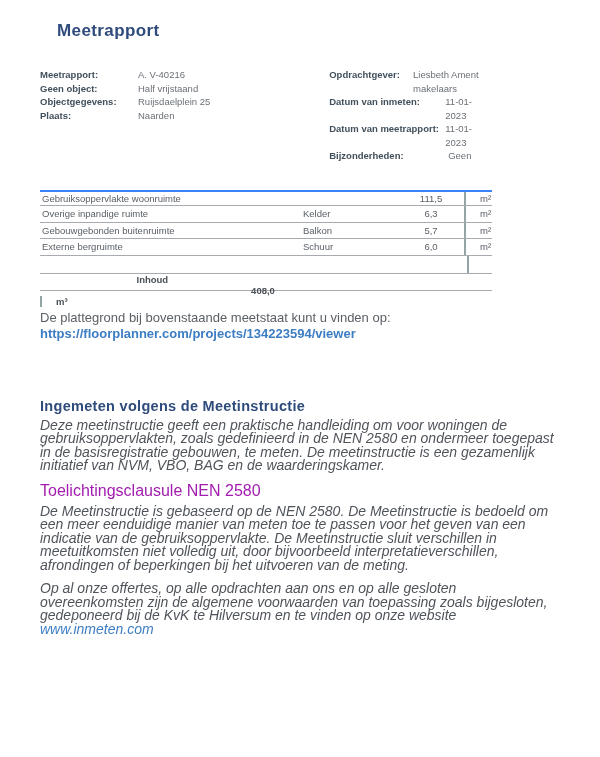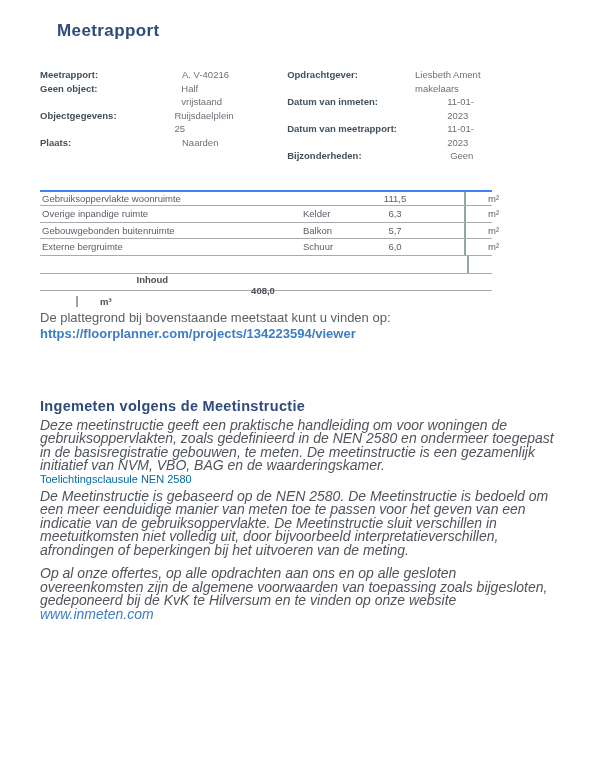--- a/index.html
+++ b/index.html
@@ -18,21 +18,21 @@
     font-size:17px;
     font-weight:bold;
     letter-spacing:0.4px;
     color:#2f4b7c;
   }
 
   
   .meta { display:flex; margin-top:27px; font-size:9.5px; line-height:13.5px; }
   .meta-col-left  { width:245px; }
   .meta-col-right { flex:1;margin-left:46px; }
-  .meta-row { display:flex;gap:44px; }
+  .meta-row { display:flex; }
   .meta-label { font-weight:bold; color:#41505c; }
   .meta-col-left  .meta-label { width:98px; }
   .meta-col-right .meta-label { width:119px; }
   .meta-value { color:#6b7077; }
 
   
   .m-table { margin-top:27px; }
   .m-row {
     display:flex; align-items:center;
     height:16.5px;
@@ -40,22 +40,21 @@
     border-bottom:1px solid #a7abaf;
   }
   .m-row.first { border-top:2px solid #3b82f6; }
   .c-name { width:263px; padding-left:2px; }
   .c-sub  { flex:1; }
   .c-val  { width:60px; text-align:center; padding-right:6px; }
   .c-unit {
     width:28px; align-self:stretch;
     display:flex; align-items:center;
     border-left:2px solid #93a5a4;
-    padding-left:22px;
-    margin-left:36px;
+    padding-left:14px;
   }
   .m-gap { display:flex; height:18px; border-bottom:1px solid #a7abaf; }
   .m-gap .gap-fill { width:492px; }
   .m-gap .gap-unit { width:28px; border-left:2px solid #93a5a4; align-self:stretch; }
   .m-row.total { font-weight:bold; color:#4a5056; height:17px;flex-direction:column; }
 
   
   .floorplan { margin-top:20px; font-size:13px; line-height:14px; }
   .floorplan-text { color:#5b6066; }
   .floorplan-link {
@@ -72,22 +71,23 @@
     color:#2f4b7c;
   }
   .body-par {
     margin-top:5px;
     font-size:14px; font-style:italic;
     line-height:13.5px;
     color:#4f545b;
     width:520px;
   }
   .sub-heading {
-    font-size:11px; font-weight:normal;
-    color:#0369a1;
+    margin-top:9px;
+    font-size:16px; font-weight:normal;
+    color:#a21caf;
   }
   .inline-link { color:#3d7dc4; text-decoration:none; font-style:italic; }
   .voorwaarden { margin-top:10px; }
 </style>
 </head>
 <body>
 
 <div class="page">
 
   <h1 class="doc-title">Meetrapport</h1>

